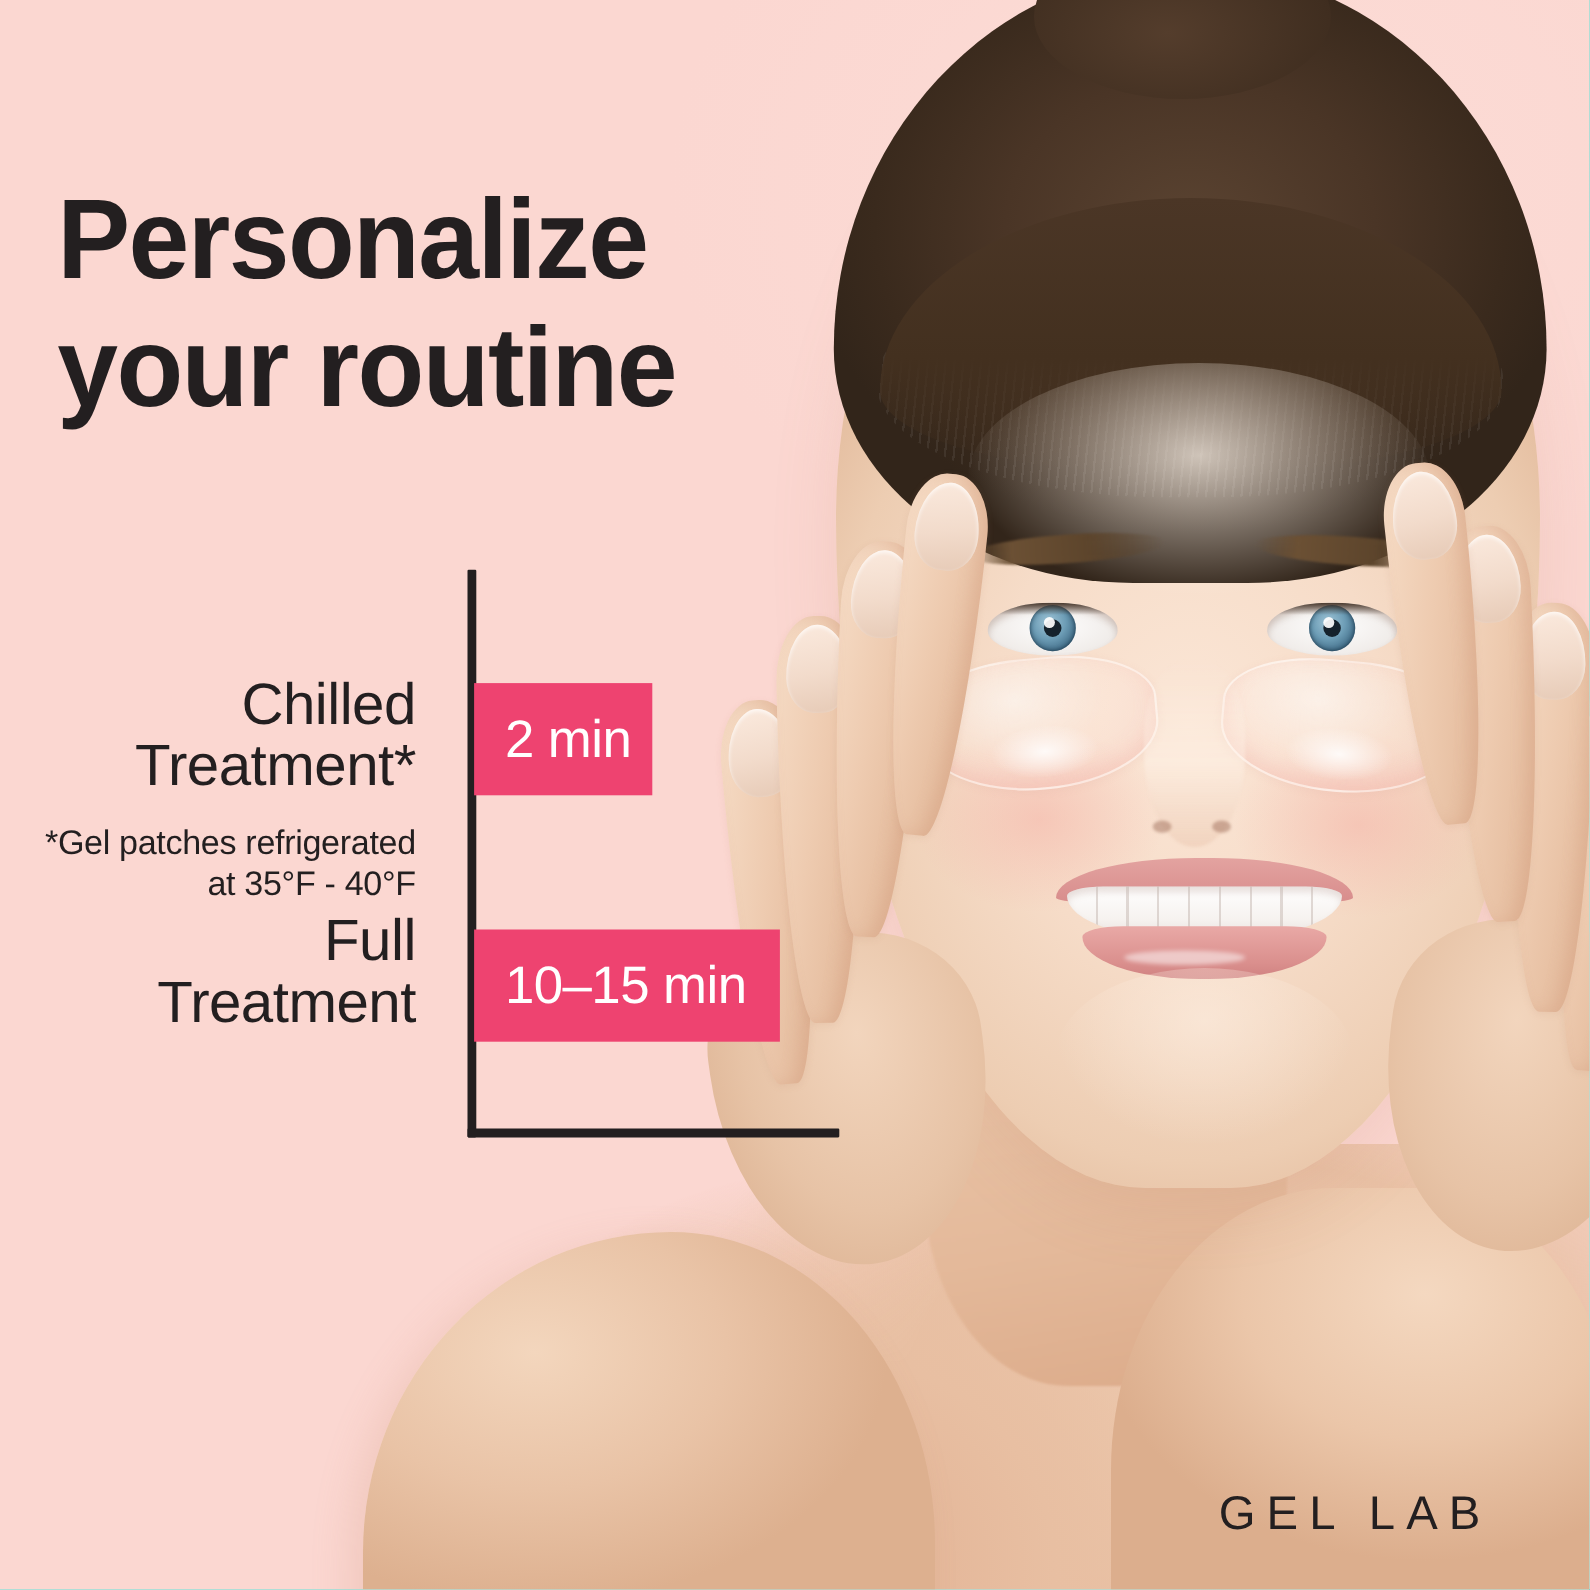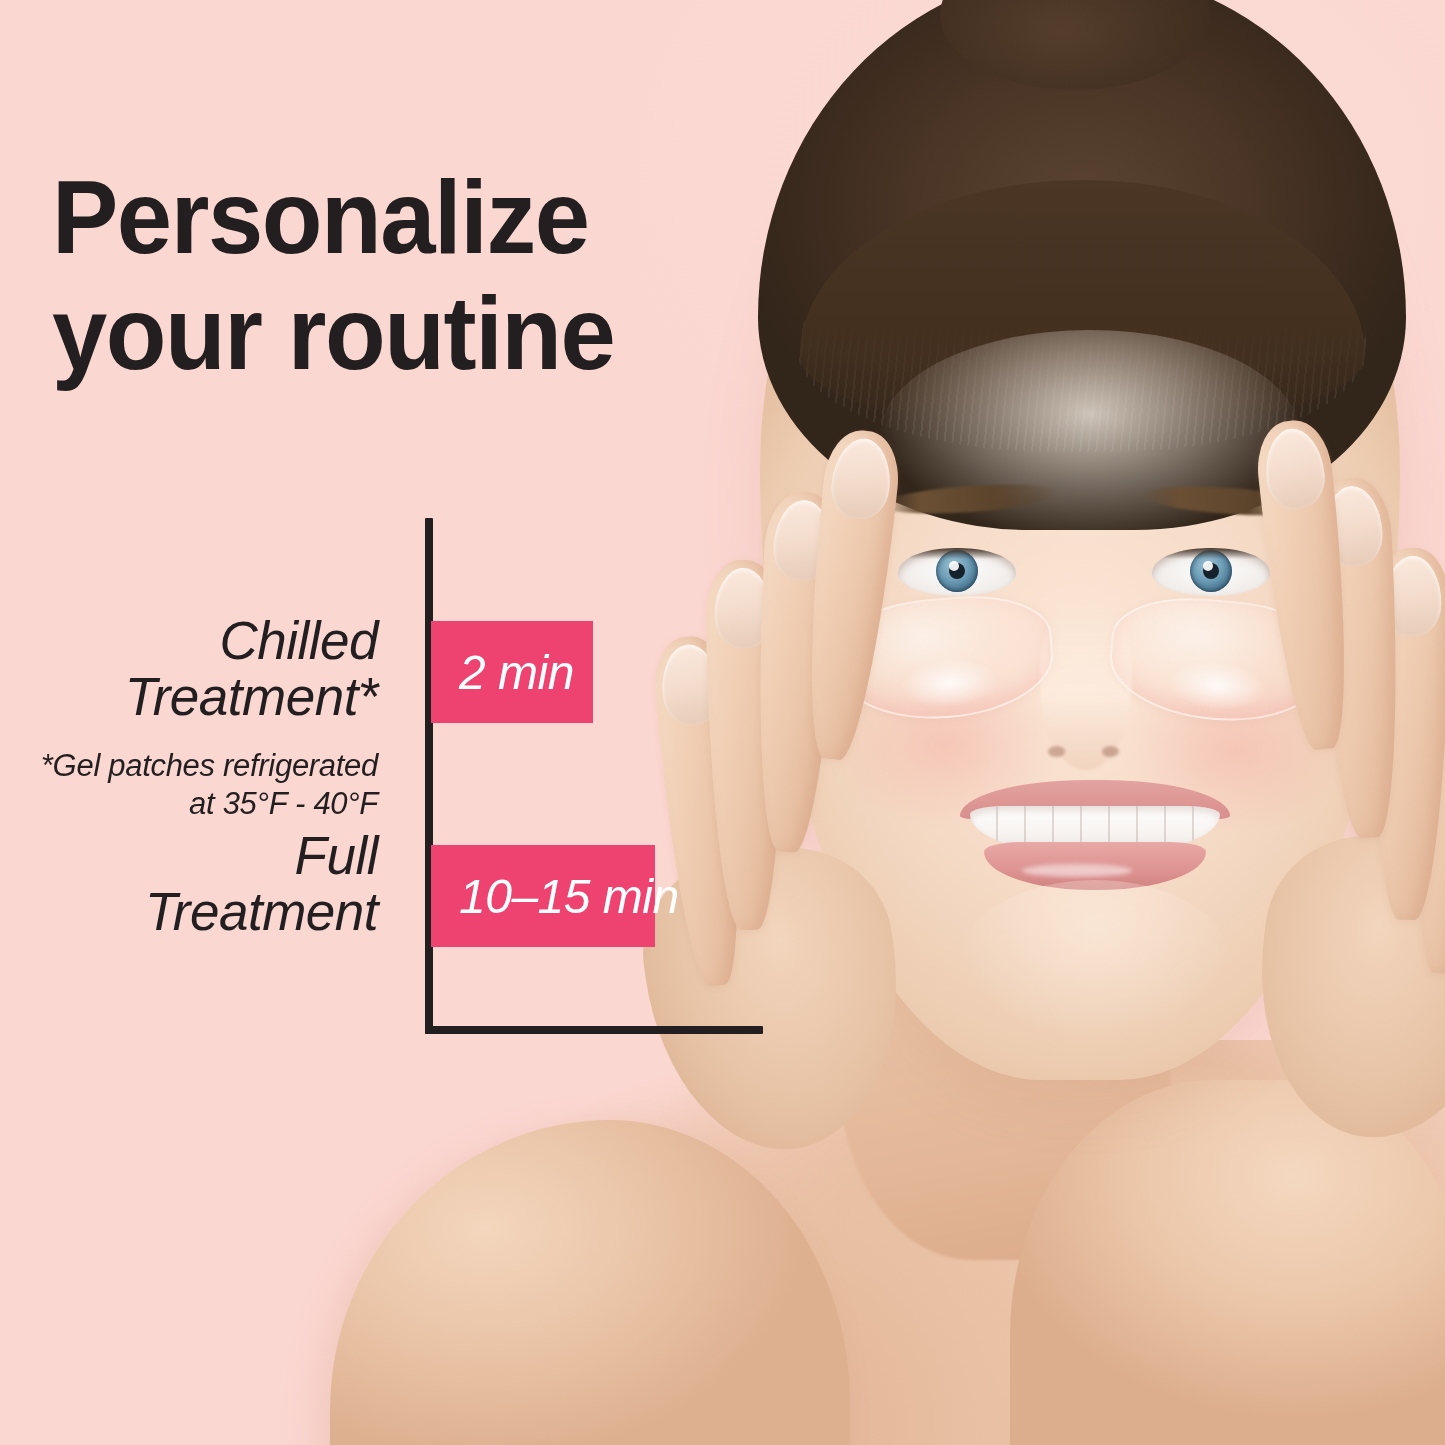--- a/index.html
+++ b/index.html
@@ -278,21 +278,21 @@
     letter-spacing:-1.5px;
     transform:scaleX(.965);
     transform-origin:left top;
     white-space:pre-line;
   }
 
   
   .chart{
     position:absolute;
     left:0; top:500px;
-    width:800px; height:560px;font-style:italic;
+    width:800px; height:560px;
   }
   .axis-y{
     position:absolute;
     left:425px; top:18px;
     width:8px; height:516px;
     background:#231f20;
     border-radius:1px;
   }
   .axis-x{
     position:absolute;
@@ -338,21 +338,21 @@
 
   .bar{
     position:absolute;
     left:431px;
     height:102px;
     background:#ee4370;
     display:flex;
     align-items:center;
   }
   .row-1 .bar{ top:46px; width:162px; }
-  .row-2 .bar{ top:45px; width:224px;align-items:center; }
+  .row-2 .bar{ top:45px; width:278px;align-items:center; }
 
   .bar-value{
     color:#ffffff;
     font-family:"Liberation Sans", sans-serif;
     font-weight:400;
     font-size:48px;
     letter-spacing:-0.5px;
     margin-left:28px;
     white-space:nowrap;
   }
@@ -483,14 +483,15 @@
     <div class="row row-2">
       <div class="cat-label">Full
 Treatment</div>
       <div class="bar">
         <span class="bar-value">10–15 min</span>
       </div>
     </div>
 
   </div>
 
+  <div class="logo">GEL LAB</div>
 
 </div>
 
 </body></html>

